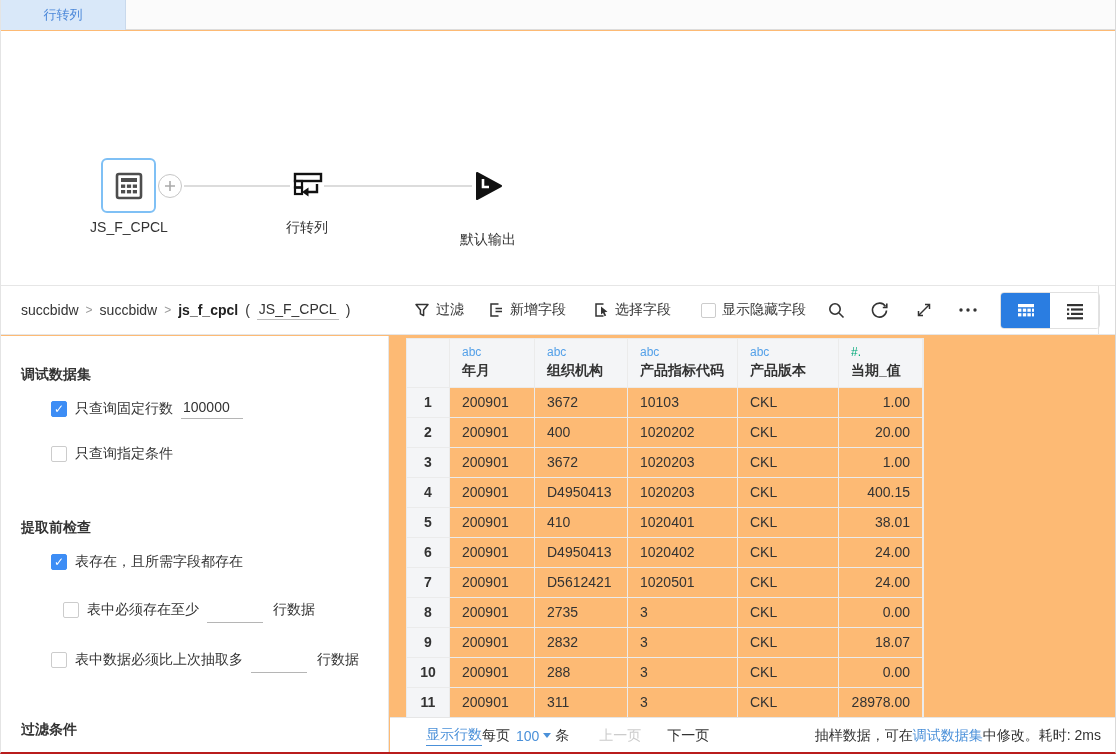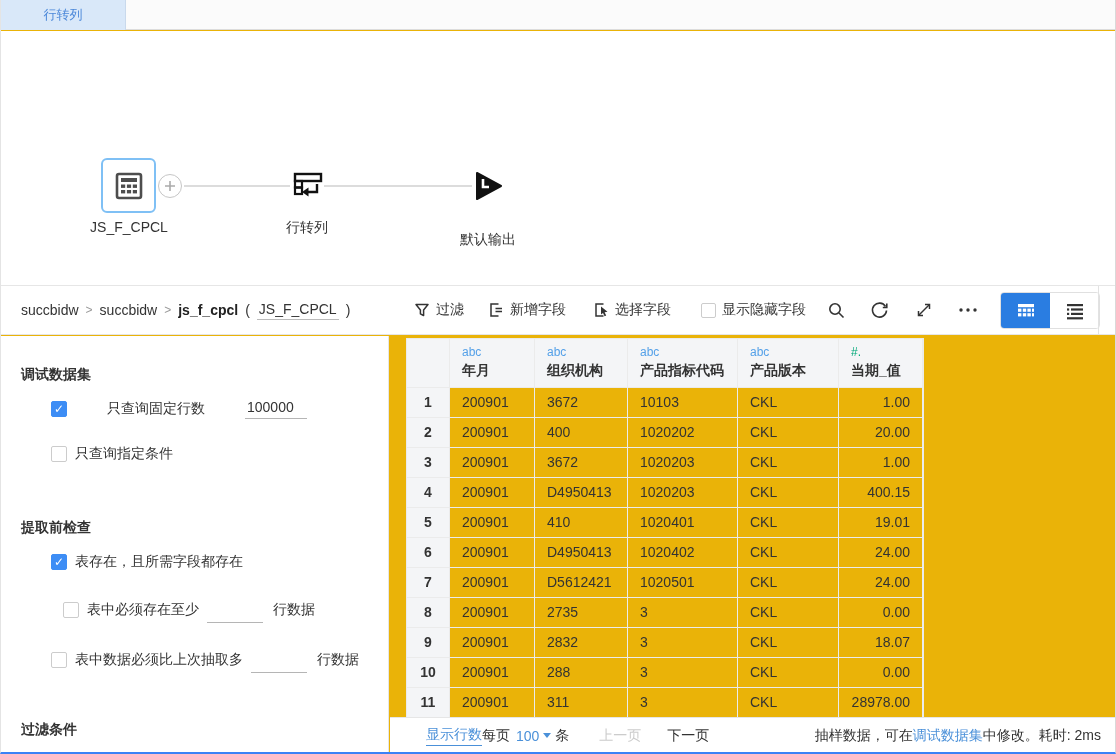--- a/index.html
+++ b/index.html
@@ -1,18 +1,18 @@
 <!DOCTYPE html>
 <html><head>
 <meta charset="utf-8">
 <style>
   * { box-sizing: border-box; margin: 0; padding: 0; }
   body { font-family: "Liberation Sans", "DejaVu Sans", sans-serif; background:#fff; }
-  #app { position:relative; width:1116px; height:754px; background:#eab308; overflow:hidden;
-         border-left:1px solid #e4e4e4; border-right:1px solid #d9d9d9; border-bottom:2px solid #3b82f6; }
+  #app { position:relative; width:1116px; height:754px; background:#fdba74; overflow:hidden;
+         border-left:1px solid #e4e4e4; border-right:1px solid #d9d9d9; border-bottom:2px solid #b91c1c; }
 
   
   .tabbar { position:absolute; left:0; top:0; width:100%; height:30px; background:#fbfbfb; border-bottom:1px solid #dcdcdc; }
   .tab { position:absolute; left:0; top:0; width:125px; height:30px; background:#d9e8f9; border-right:1px solid #c9d9ec;
          color:#4a87d9; font-size:13px; display:flex; align-items:center; justify-content:center; cursor:pointer; }
 
   
   .canvas { position:absolute; left:0; top:31px; width:100%; height:254px; background:#fff; }
   .flow-line { position:absolute; height:2px; background:#dcdcdc; top:154px; }
   .node-box { position:absolute; left:100px; top:127px; width:55px; height:55px; background:#fff;
@@ -248,21 +248,21 @@
           </svg>
         </span>
       </div>
     </div>
     <div class="vdiv"></div>
   </div>
 
   <div class="panel">
     <h3 style="top:30px;">调试数据集</h3>
 
-    <div class="chk-row" style="top:63px;gap:32px;">
+    <div class="chk-row" style="top:63px;">
       <span class="cbox checked"></span>
       <span>只查询固定行数</span>
       <input class="uline-input" style="width: 62px; margin-left: 8px;" value="100000">
     </div>
 
     <div class="chk-row" style="top:109px;">
       <span class="cbox"></span>
       <span>只查询指定条件</span>
     </div>
 
@@ -346,21 +346,21 @@
           <div class="td" style="width: 110px;">1020203</div>
           <div class="td" style="width: 101px;">CKL</div>
           <div class="td right" style="width: 84px;">400.15</div>
         </div>
         <div class="tr">
           <div class="td rownum" style="width: 43px;">5</div>
           <div class="td" style="width: 85px;">200901</div>
           <div class="td" style="width: 93px;">410</div>
           <div class="td" style="width: 110px;">1020401</div>
           <div class="td" style="width: 101px;">CKL</div>
-          <div class="td right" style="width: 84px;">19.01</div>
+          <div class="td right" style="width: 84px;">38.01</div>
         </div>
         <div class="tr">
           <div class="td rownum" style="width: 43px;">6</div>
           <div class="td" style="width: 85px;">200901</div>
           <div class="td" style="width: 93px;">D4950413</div>
           <div class="td" style="width: 110px;">1020402</div>
           <div class="td" style="width: 101px;">CKL</div>
           <div class="td right" style="width: 84px;">24.00</div>
         </div>
         <div class="tr">

